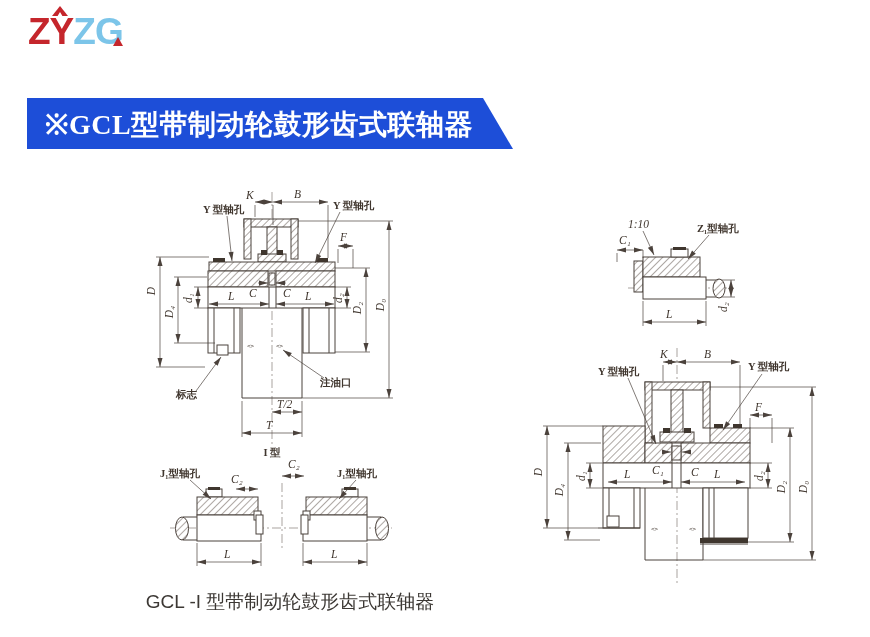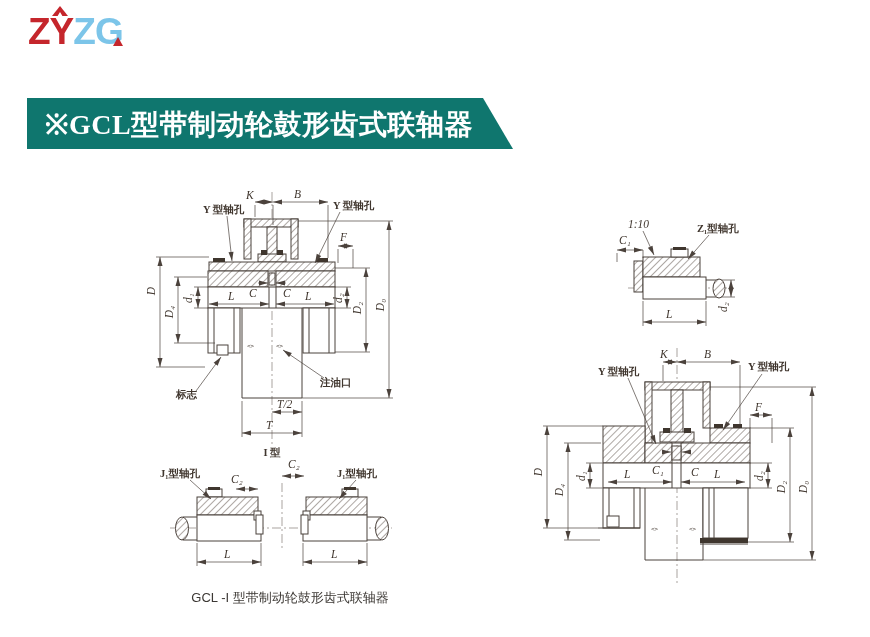--- a/index.html
+++ b/index.html
@@ -18,28 +18,28 @@
          border-bottom:10px solid #c5262c;}
   .tri-y-in{position:absolute;left:29px;top:0px;width:0;height:0;
          border-left:3.5px solid transparent;border-right:3.5px solid transparent;
          border-bottom:5px solid #ffffff;}
   .tri-g{position:absolute;left:85px;top:25px;width:0;height:0;
          border-left:5px solid transparent;border-right:5px solid transparent;
          border-bottom:9px solid #c5262c;}
 
   
   .banner{position:absolute;left:27px;top:98px;width:486px;height:51px;
-          background:#0f766e;
+          background:#1d4ed8;
           clip-path:polygon(0 0,456px 0,100% 100%,0 100%);}
   .banner-text{position:absolute;left:18px;top:0;height:51px;line-height:53px;
           color:#ffffff;font-family:"Liberation Serif","DejaVu Serif",serif;
           font-weight:bold;font-size:28px;letter-spacing:0.5px;white-space:nowrap;}
 
   
-  .caption{position:absolute;top:589px;color:#3c3834;font-size:13px;
+  .caption{position:absolute;top:589px;color:#3c3834;font-size:19px;
            font-family:"Liberation Sans",sans-serif;text-align:center;white-space:nowrap;}
   .cap-left{left:145px;width:290px;}
   .cap-right{left:540px;width:320px;}
 
   
   svg.draw{position:absolute;left:0;top:0;}
   .ln{stroke:#4b423c;stroke-width:1;fill:none;}
   .lnt{stroke:#4b423c;stroke-width:.7;fill:none;}
   .hat{fill:url(#hatch);stroke:#4b423c;stroke-width:1;}
   .wht{fill:#ffffff;stroke:#4b423c;stroke-width:1;}

